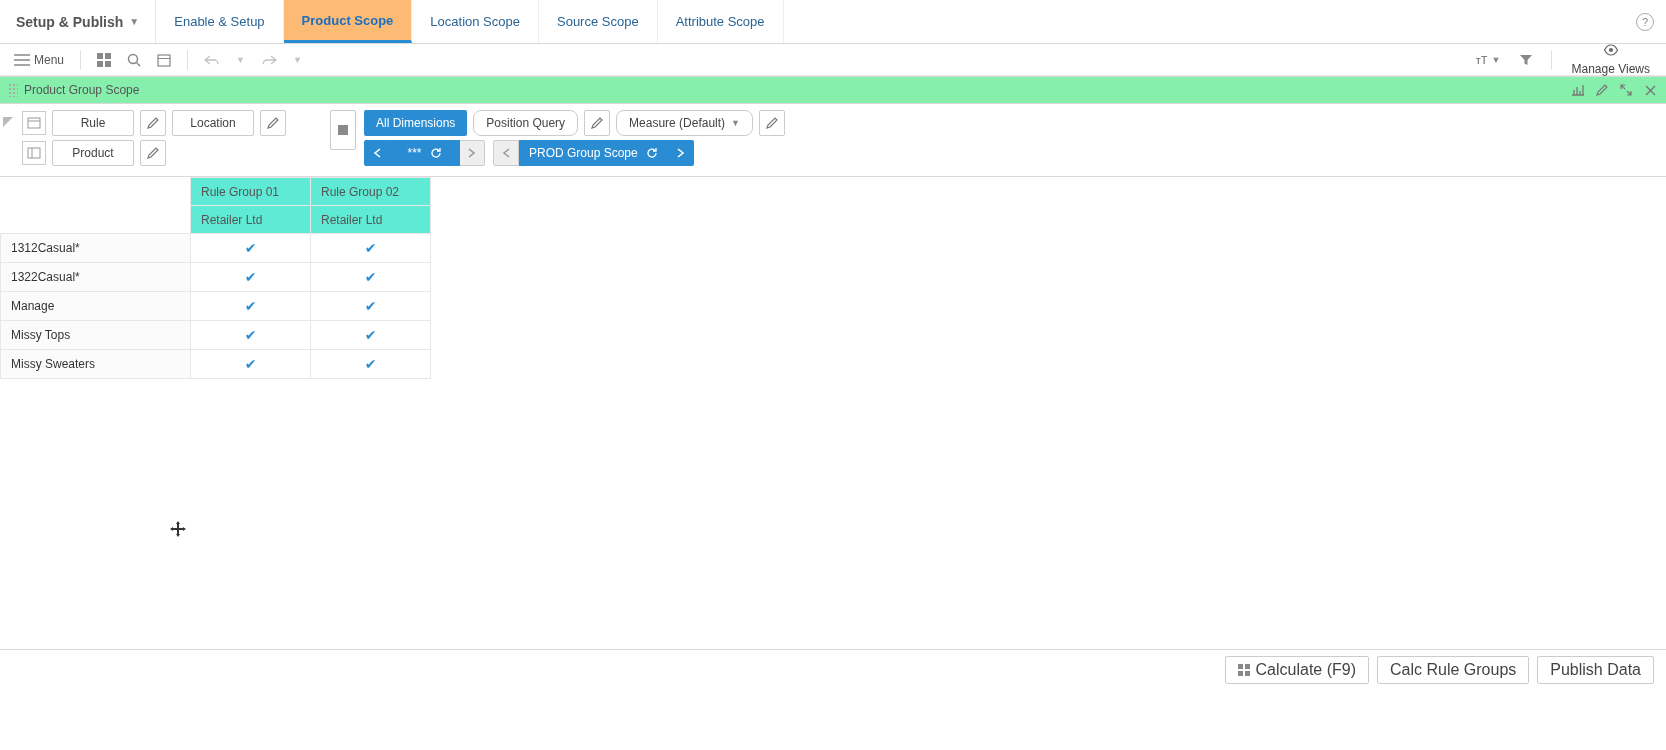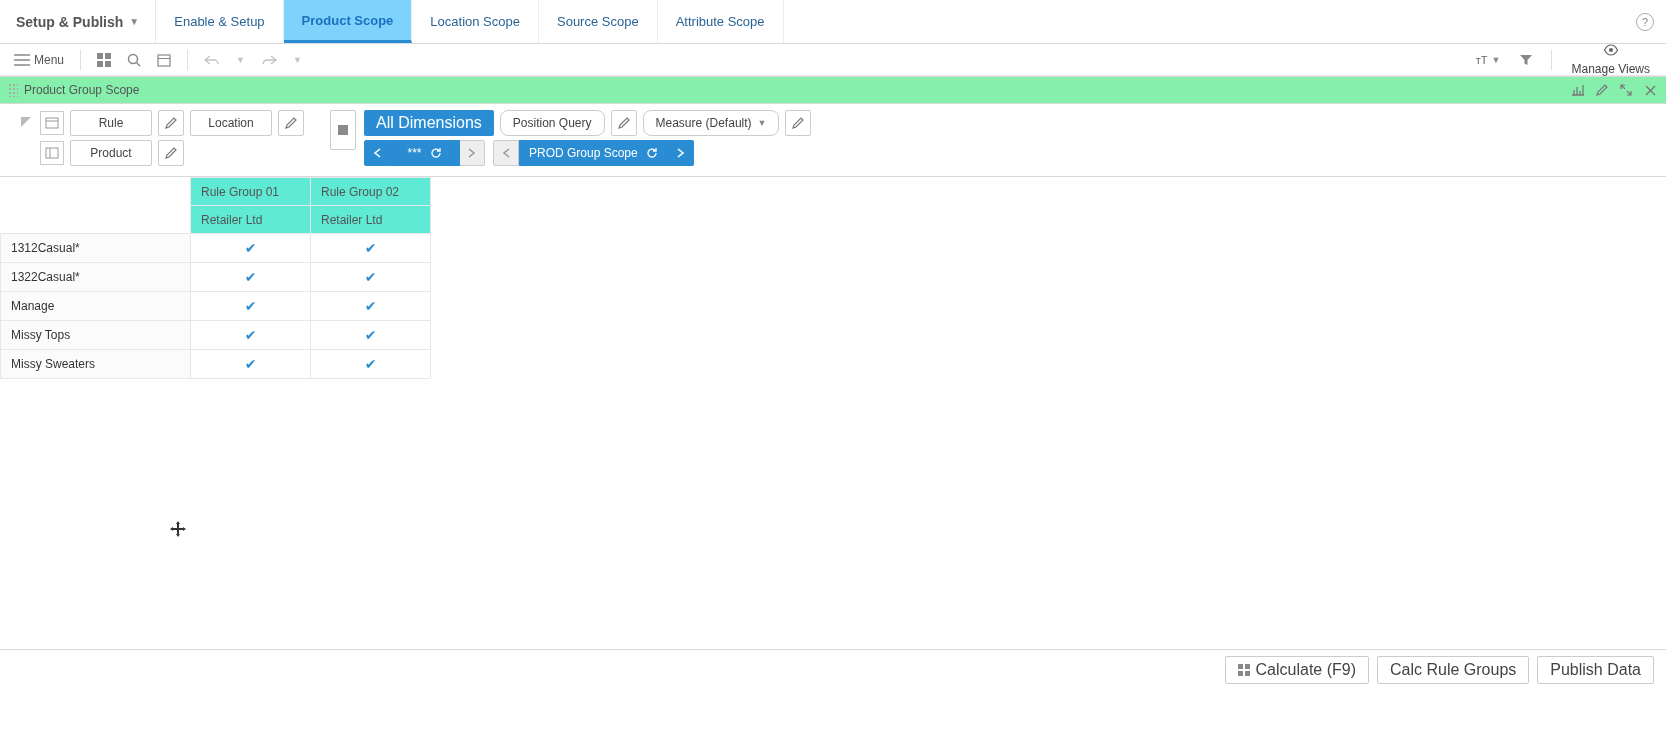--- a/index.html
+++ b/index.html
@@ -35,21 +35,21 @@
 .nav-tab {
   display: flex; align-items: center;
   padding: 0 18px;
   color: #2a6496;
   font-size: 13px;
   border-right: 1px solid #eee;
   cursor: pointer;
   white-space: nowrap;
 }
 .nav-tab.active {
-  background: #7dd3fc;
+  background: #fdba74;
   color: #1d6fbf;
   font-weight: 700;
   border-bottom: 3px solid #2a8dd4;
 }
 .header-right {
   margin-left: auto;
   display: flex;
   align-items: center;
   padding-right: 12px;
   color: #888;
@@ -102,21 +102,21 @@
 .panel-header-right { margin-left: auto; display: flex; align-items: center; gap: 8px; }
 .panel-header-icon { width: 16px; height: 16px; display: flex; align-items: center; justify-content: center; color: #777; cursor: pointer; }
 
 
 .dim-area {
   display: flex;
   border-bottom: 1px solid #d9d9d9;
 }
 .dim-left {
   width: 320px;
-  padding: 6px 6px 6px 20px;
+  padding: 6px 6px 6px 2px;
 }
 .dim-left-row {
   display: flex; align-items: center; gap: 6px; margin-bottom: 4px;
 }
 .collapse-tri {
   width: 14px; height: 14px; color: #999; cursor: pointer;
 }
 .box-icon {
   width: 24px; height: 24px; border: 1px solid #ccc; background: #fff;
   display: flex; align-items: center; justify-content: center;
@@ -144,21 +144,21 @@
 .dim-right-row2 { display: flex; align-items: center; gap: 8px; }
 .grey-square {
   width: 26px; height: 40px;
   display: flex; align-items: center; justify-content: center;
   border: 1px solid #ccc; border-radius: 2px; background: #fff; cursor: pointer;
 }
 .grey-square .stop { width: 10px; height: 10px; background: #8a8a8a; }
 .blue-pill {
   background: #2a8dd4; color: #fff;
   height: 26px; display: flex; align-items: center; padding: 0 12px;
-  font-size: 16px; border-radius: 2px; cursor: pointer;
+  font-size: 12px; border-radius: 2px; cursor: pointer;
 }
 .light-pill {
   background: #fff; border: 1px solid #ccc;
   height: 26px; display: flex; align-items: center; padding: 0 12px;
   font-size: 12px; color: #444; border-radius: 8px; cursor: pointer;
   gap: 6px;
 }
 .caret-sm { font-size: 9px; color: #888; }
 
 .pager {

